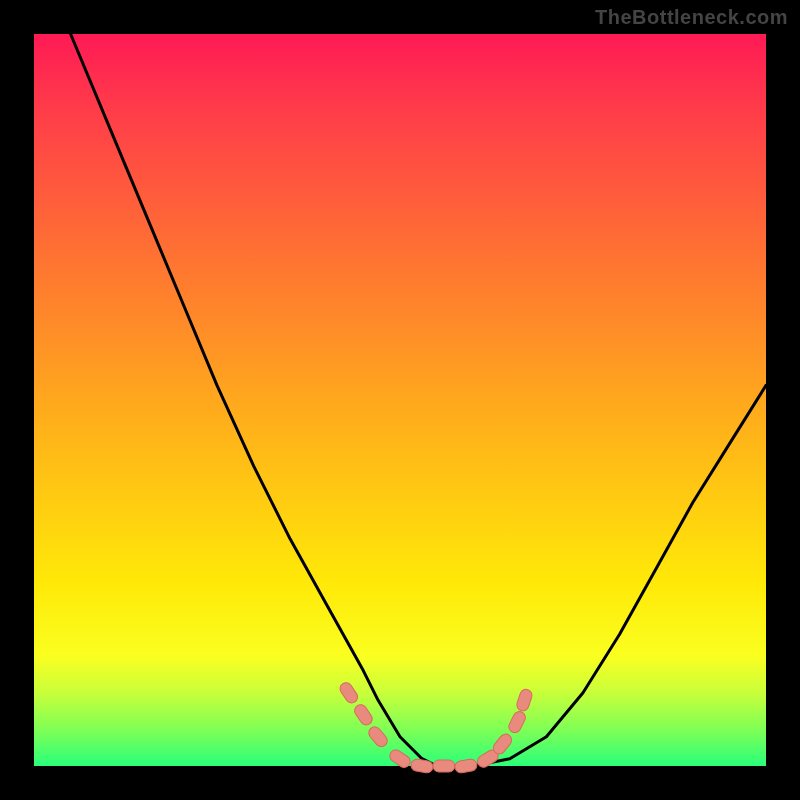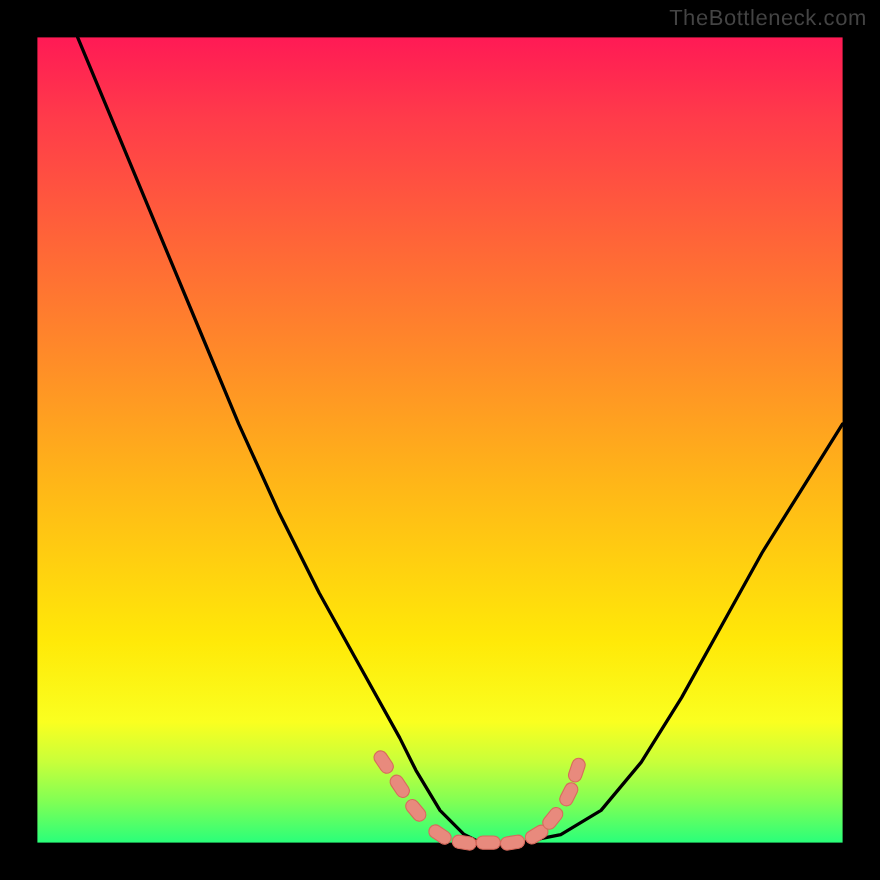--- a/index.html
+++ b/index.html
@@ -40,21 +40,21 @@
       #7fff55 95%,
       #2aff7a 100%
     );
   }
   .watermark {
     position: absolute;
     top: 6px;
     right: 12px;
     color: #444;
     font-size: 20px;
-    font-weight: 400;
+    font-weight: 700;
     letter-spacing: 0.5px;
     user-select: none;
   }
   svg.overlay {
     position: absolute;
     top: 0;
     left: 0;
     width: 800px;
     height: 800px;
     pointer-events: none;

